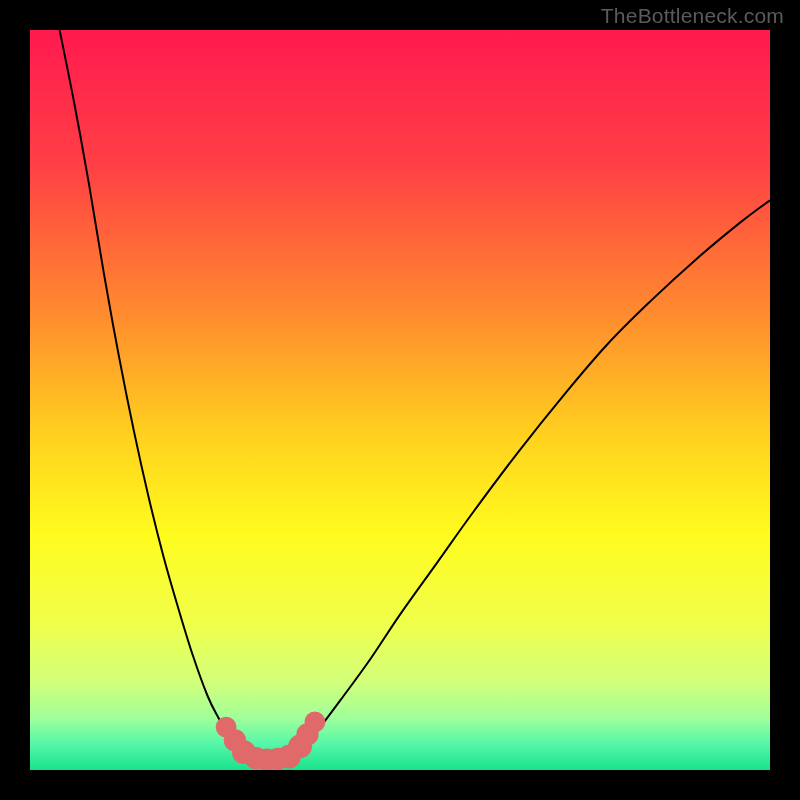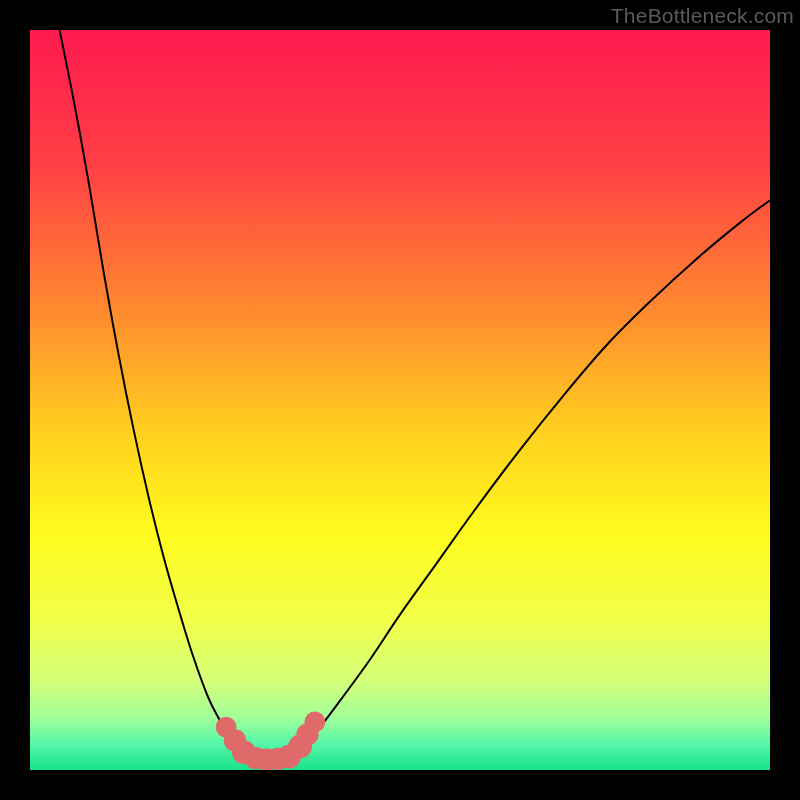--- a/index.html
+++ b/index.html
@@ -35,21 +35,21 @@
   .curves {
     position: absolute;
     left: 0;
     top: 0;
     width: 100%;
     height: 100%;
   }
   .watermark {
     position: absolute;
     top: 4px;
-    right: 6px;
+    right: 16px;
     color: #5b5b5b;
     font-size: 21px;
     font-weight: 400;
     letter-spacing: 0.2px;
     user-select: none;
     text-align: right;
   }
 </style>
 </head>
 <body>

